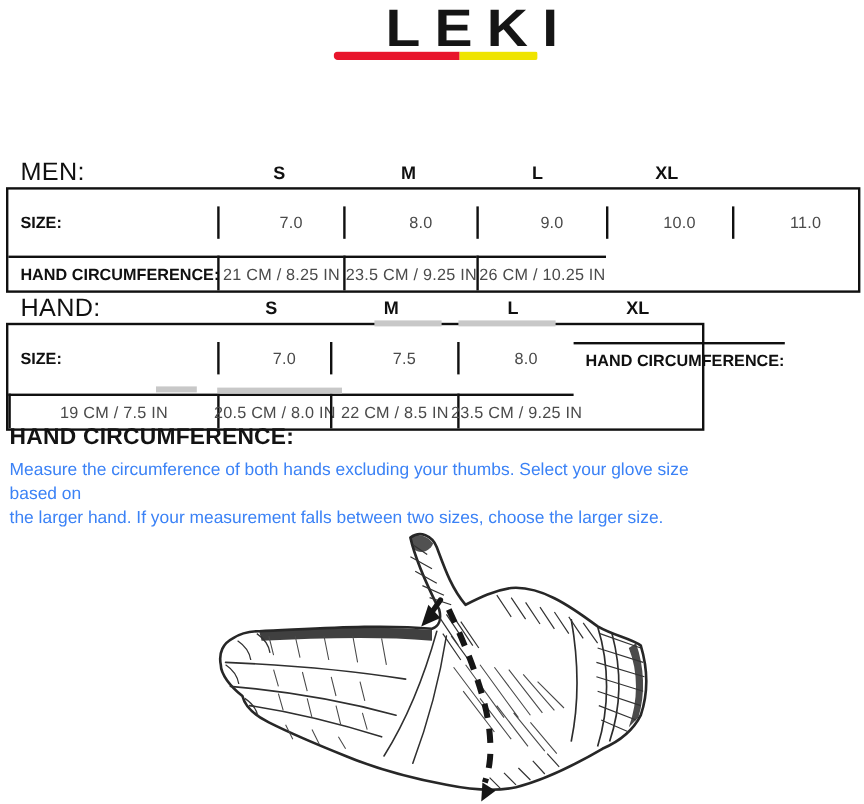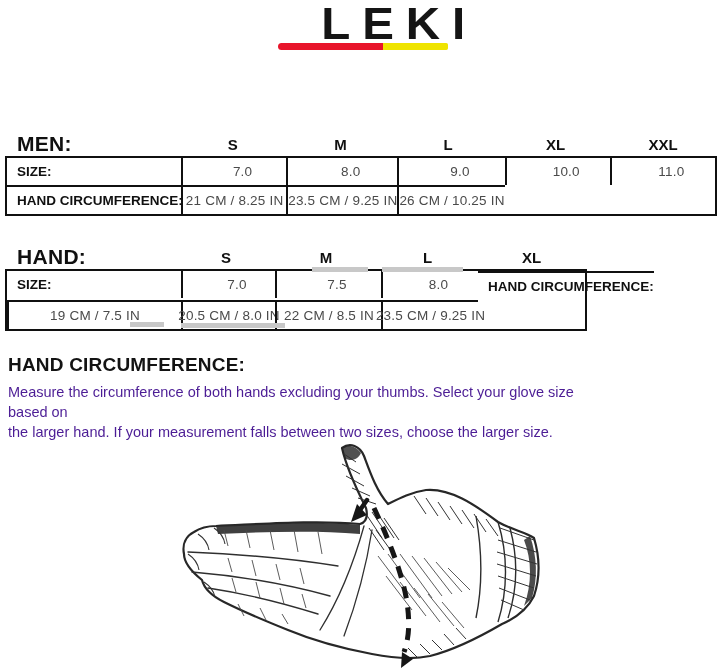--- a/index.html
+++ b/index.html
@@ -11,29 +11,29 @@
   .logo-text{display:inline-block;font-size:44px;font-weight:bold;letter-spacing:11px;
              color:#151515;transform:scaleX(1.08);transform-origin:center;line-height:1;
              margin-top:2px;}
   .logo-bar{position:absolute;top:43px;left:278px;width:170px;height:7px;display:flex;
             border-radius:4px 2px 2px 4px;overflow:hidden;}
   .logo-bar .seg-red{width:62%;height:100%;}
   .logo-bar .seg-yellow{width:38%;height:100%;}
 
   
   .cols-header{position:absolute;display:grid;align-items:end;}
-  .cols-header .group-label{font-size:21px;font-weight:bold;letter-spacing:.3px;
+  .cols-header .group-label{font-size:21px;font-weight:normal;letter-spacing:.3px;
                             padding-left:12px;line-height:1;}
   .cols-header .col-letter{text-align:center;font-size:15px;font-weight:bold;line-height:1.2;}
 
   .sizetable{position:absolute;border:2px solid #101010;display:grid;box-sizing:border-box;
              background:#fff;}
   .sizetable .c{border-left:2px solid #101010;border-top:2px solid #101010;height:27px;
                 display:flex;align-items:center;justify-content:center;
-                font-size:13.5px;color:#4a4a4a;letter-spacing:.2px;white-space:nowrap;}
+                font-size:13.5px;color:#4a4a4a;letter-spacing:.2px;white-space:nowrap;margin-top:14px;}
   .sizetable .c.nl{border-left:none;}
   .sizetable .c.nt{border-top:none;padding-left:16px;}
   .sizetable .c.lbl{justify-content:flex-start;padding-left:10px;font-weight:bold;
                     color:#101010;font-size:13.5px;letter-spacing:0;}
 
   #men-header{left:5px;top:130px;width:712px;height:24px;
               grid-template-columns:174px repeat(5,1fr);}
   #men-table{left:5px;top:156px;width:712px;grid-template-columns:174px repeat(5,1fr);}
 
   #women-header{left:5px;top:243px;width:582px;height:24px;
@@ -42,21 +42,21 @@
 
   .scan-artifact{position:absolute;height:5px;background:#c8c8c8;z-index:3;}
   #artifact-1{left:312px;top:267px;width:56px;}
   #artifact-2{left:382px;top:267px;width:81px;}
   #artifact-3{left:130px;top:322px;width:34px;}
   #artifact-4{left:181px;top:323px;width:104px;}
 
   
   .instructions{position:absolute;left:8px;top:354px;width:600px;}
   .instructions h2{margin:0;font-size:19px;font-weight:bold;letter-spacing:.2px;color:#131313;}
-  .instructions p{margin:6px 0 0 0;font-size:14.5px;line-height:1.38;color:#4c1d95;}
+  .instructions p{margin:6px 0 0 0;font-size:14.5px;line-height:1.38;color:#3b82f6;}
 
   
   .hand-wrap{position:absolute;left:168px;top:426px;width:392px;height:245px;}
   .hand-wrap svg{display:block;}
 </style>
 </head>
 <body>
 
 <div id="canvas">
 
@@ -67,21 +67,20 @@
     <div class="seg-red" style="background: rgb(232, 21, 43);"></div>
     <div class="seg-yellow" style="background: rgb(239, 228, 0);"></div>
   </div>
 
   <div id="men-header" class="cols-header">
     <div class="group-label">MEN:</div>
     <div class="col-letter">S</div>
     <div class="col-letter">M</div>
     <div class="col-letter">L</div>
     <div class="col-letter">XL</div>
-    <div class="col-letter">XXL</div>
   </div>
 
   <div id="men-table" class="sizetable">
     <div class="c nl nt lbl">SIZE:</div>
     <div class="c nt">7.0</div>
     <div class="c nt">8.0</div>
     <div class="c nt">9.0</div>
     <div class="c nt">10.0</div>
     <div class="c nt">11.0</div>
     <div class="c nl lbl">HAND CIRCUMFERENCE:</div>

